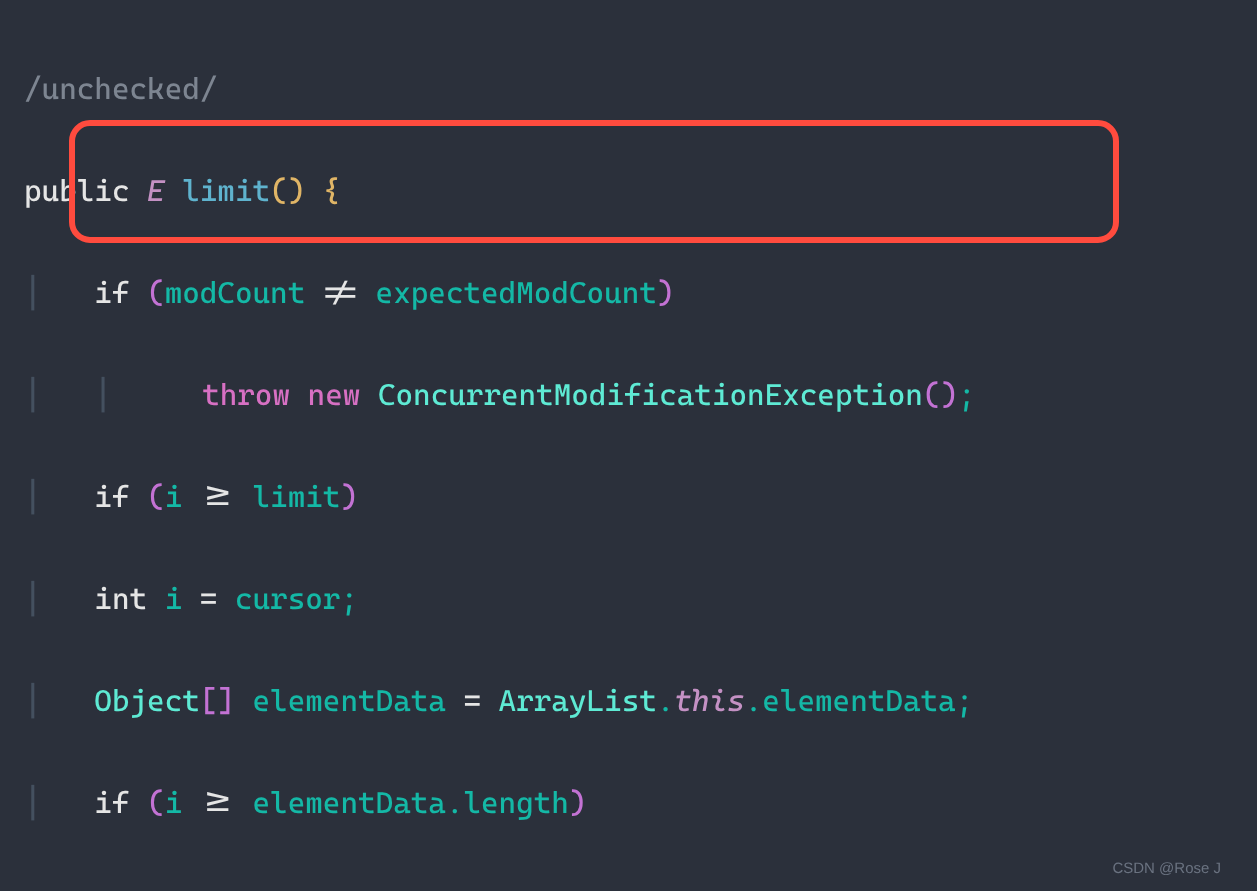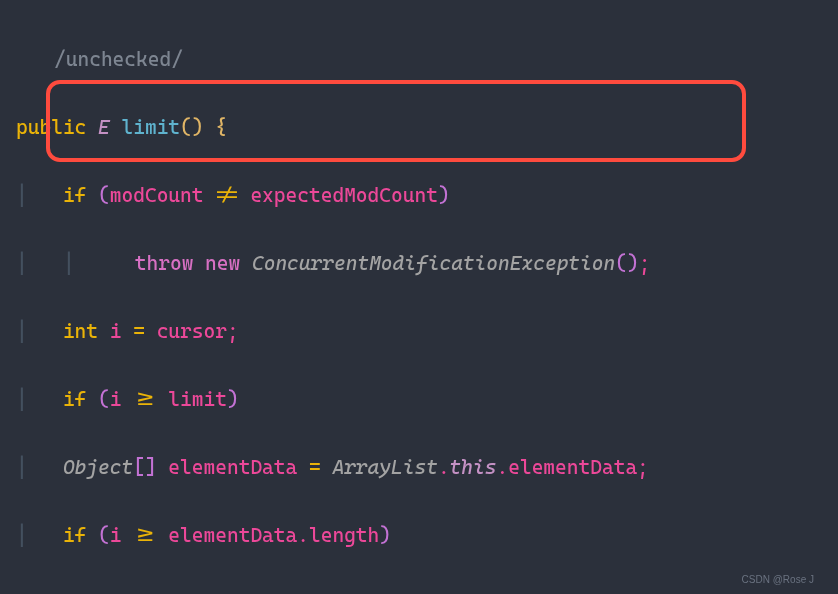--- a/index.html
+++ b/index.html
@@ -11,31 +11,31 @@
     color: #c0c5ce;
     width: 838px;
     height: 594px;
     overflow: hidden;
     position: relative;
   }
   .code {
     padding: 8px 16px 14px 16px;
     white-space: pre;
   }
-  .comment { color: #7d8591; margin-left: 38px; }
-  .keyword { color: #eab308; text-align: right; }
+  .comment { color: #7d8591; }
+  .keyword { color: #e5e5e5; text-align: right; }
   .type { color: #c491c4; font-style: italic; }
   .type2 { color: #c491c4; font-style: italic; }
   .method { color: #5fb3ce; }
   .throw { color: #d770c3; margin-left: 25px; }
   .new { color: #d770c3; }
-  .classname { color: #a3a3a3; font-style: italic; }
+  .classname { color: #5eead4; }
   .bracket1 { color: #e0b566; }
   .bracket2 { color: #c372d4; }
-  .plain { color: #ec4899; }
+  .plain { color: #14b8a6; }
   .ital { font-style: italic; margin-top: 36px; }
   .line { display: block; position: relative; }
   .highlight-box {
     position: absolute;
     border: 4px solid #ff4b3e;
     border-radius: 14px;
     left: 46px;
     top: 80px;
     width: 700px;
     height: 82px;
@@ -52,22 +52,22 @@
   .g { color: #44505f; }
 </style>
 </head>
 <body>
 
 <div class="code">
 <span class="line"><span class="comment">/unchecked/</span></span>
 <span class="line"><span class="keyword">public</span> <span class="type">E</span> <span class="method">limit</span><span class="bracket1">()</span> <span class="bracket1">{</span></span>
 <span class="line"><span class="g">│   </span><span class="keyword">if</span> <span class="bracket2">(</span><span class="plain">modCount </span><span class="keyword">!=</span><span class="plain"> expectedModCount</span><span class="bracket2">)</span></span>
 <span class="line"><span class="g">│   │   </span><span class="throw">throw</span> <span class="new">new</span> <span class="classname">ConcurrentModificationException</span><span class="bracket2">()</span><span class="plain">;</span></span>
+<span class="line"><span class="g">│   </span><span class="keyword">if</span> <span class="bracket2">(</span><span class="plain">i </span><span class="keyword">&gt;=</span><span class="plain"> limit</span><span class="bracket2">)</span></span>
 <span class="line"><span class="g">│   </span><span class="keyword">int</span><span class="plain"> i </span><span class="keyword">=</span><span class="plain"> cursor</span><span class="plain">;</span></span>
-<span class="line"><span class="g">│   </span><span class="keyword">if</span> <span class="bracket2">(</span><span class="plain">i </span><span class="keyword">&gt;=</span><span class="plain"> limit</span><span class="bracket2">)</span></span>
 <span class="line"><span class="g">│   </span><span class="classname">Object</span><span class="bracket2">[]</span><span class="plain"> elementData </span><span class="keyword">=</span> <span class="classname">ArrayList</span><span class="plain">.</span><span class="type2 ital">this</span><span class="plain">.elementData</span><span class="plain">;</span></span>
 <span class="line"><span class="g">│   </span><span class="keyword">if</span> <span class="bracket2">(</span><span class="plain">i </span><span class="keyword">&gt;=</span><span class="plain"> elementData.length</span><span class="bracket2">)</span></span>
 
 
 
 
 </div>
 
 <div class="highlight-box"></div>
 

